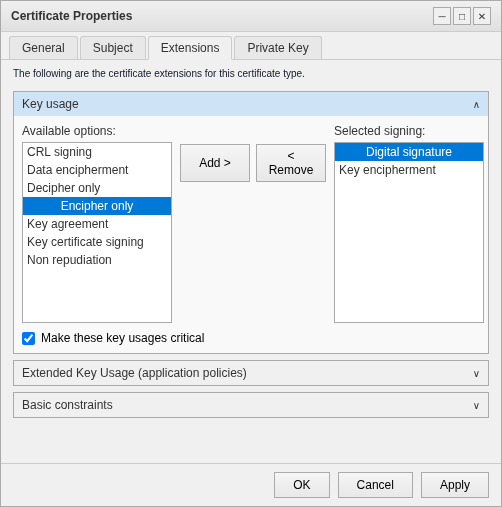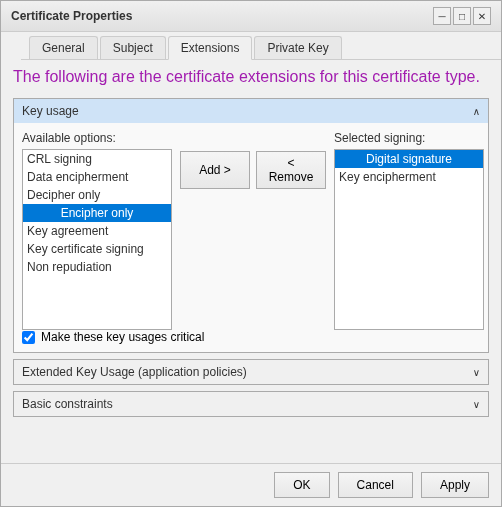--- a/index.html
+++ b/index.html
@@ -50,21 +50,20 @@
       align-items: center;
       justify-content: center;
       color: #333;
     }
     .tabs {
       display: flex;
       border-bottom: 1px solid #ccc;
       background: #f0f0f0;
       padding: 4px 8px 0;
       gap: 2px;
-      margin-left: 20px;
     }
     .tab {
       padding: 4px 12px;
       border: 1px solid #ccc;
       border-bottom: none;
       background: #e8e8e8;
       cursor: pointer;
       font-size: 12px;
       color: #333;
       border-radius: 3px 3px 0 0;
@@ -77,22 +76,22 @@
       z-index: 1;
     }
     .content {
       flex: 1;
       display: flex;
       flex-direction: column;
       overflow: hidden;
     }
     .description-text {
       padding: 8px 12px;
-      font-size: 16px;
-      color: #a21caf;
+      font-size: 10px;
+      color: #0f172a;
     }
     .scroll-area {
       flex: 1;
       overflow-y: auto;
       padding: 4px 12px;
     }
     .section {
       border: 1px solid #aaa;
       margin-bottom: 6px;
       background: white;
@@ -165,20 +164,21 @@
       background: linear-gradient(to bottom, #f5f5f5, #e8e8e8);
       cursor: pointer;
       font-size: 12px;
       min-width: 70px;
       text-align: center;
     }
     .checkbox-row {
       display: flex;
       align-items: center;
       gap: 6px;
+      margin-top: 8px;
       font-size: 12px;
     }
     .footer {
       padding: 8px 12px;
       display: flex;
       justify-content: flex-end;
       gap: 8px;
       border-top: 1px solid #ccc;
       background: #f0f0f0;
     }

